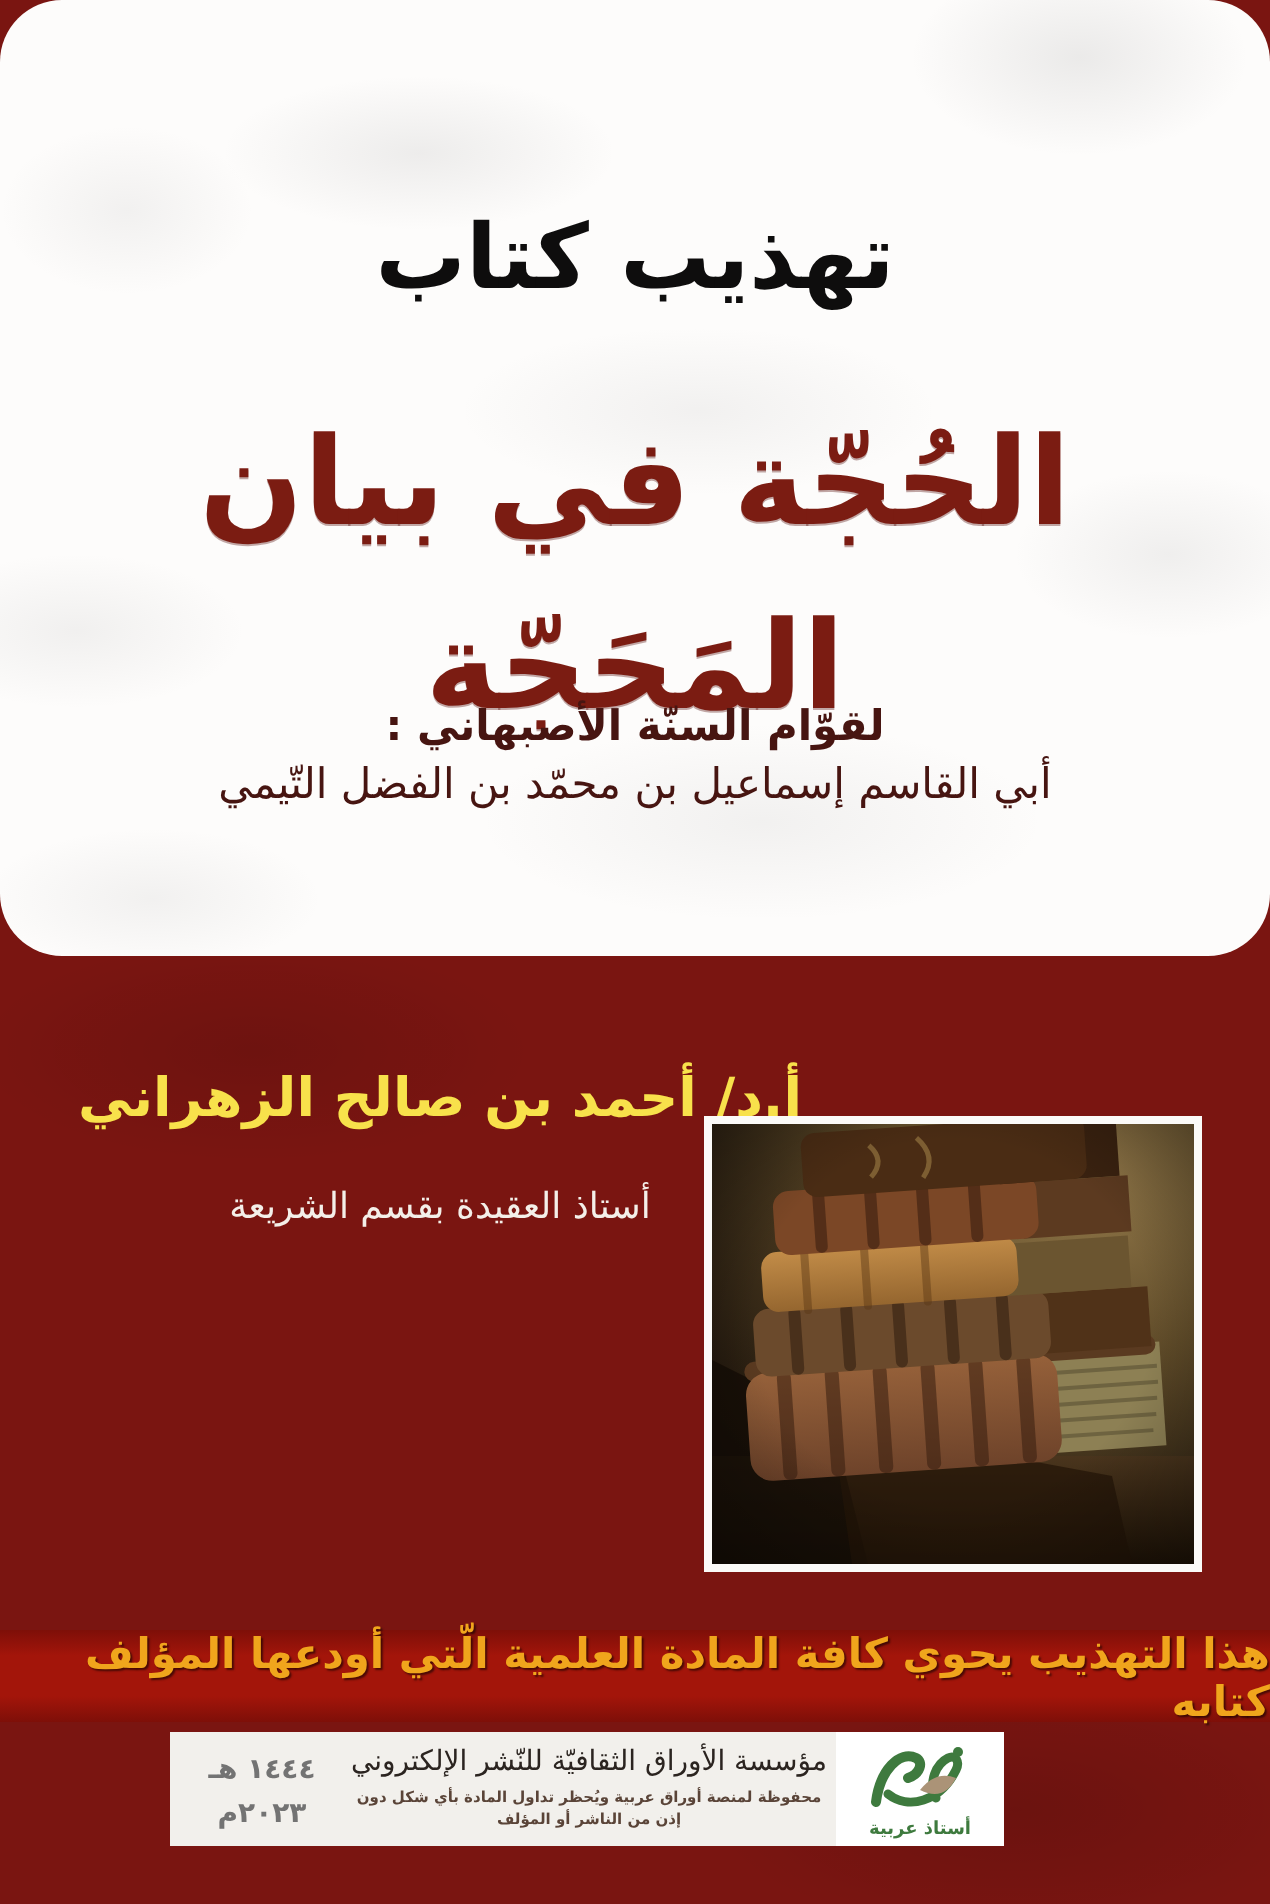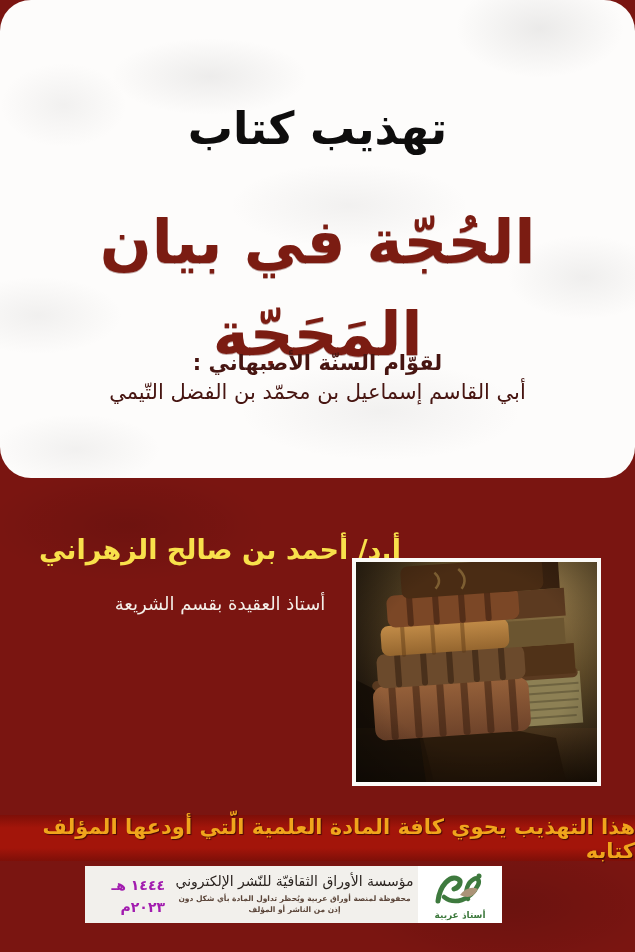--- a/index.html
+++ b/index.html
@@ -73,22 +73,22 @@
   .gold-banner .banner-text{
     font-size:21px;font-weight:bold;color:#f0a51c;
     text-shadow:1px 1px 1px rgba(0,0,0,.55);
   }
   
   .footer-strip{
     position:absolute;top:388px;left:85px;width:417px;height:57px;
     display:flex;flex-direction:row;direction:ltr;
   }
   .dates-box{
-    width:86px;background:#f2f0ec;color:#a21caf;font-weight:bold;
-    font-size:14px;direction:rtl;text-align:right;
+    width:86px;background:#f2f0ec;color:#737373;font-weight:bold;
+    font-size:14px;direction:rtl;text-align:center;
     padding:9px 6px 0 12px;box-sizing:border-box;line-height:1.55;
   }
   .publisher-box{
     flex:1;background:#f2f0ec;direction:rtl;text-align:center;
     padding-top:7px;box-sizing:border-box;
   }
   .publisher-title{font-size:14px;font-weight:normal;color:#2b2420;margin-bottom:4px;}
   .publisher-rights{font-size:7.5px;font-weight:bold;color:#5a4438;line-height:1.5;}
   .logo-box{
     width:84px;background:#ffffff;display:flex;flex-direction:column;

